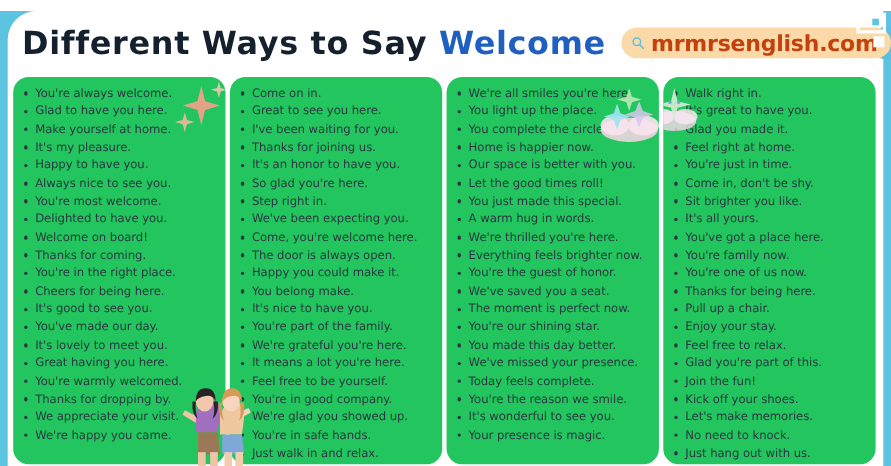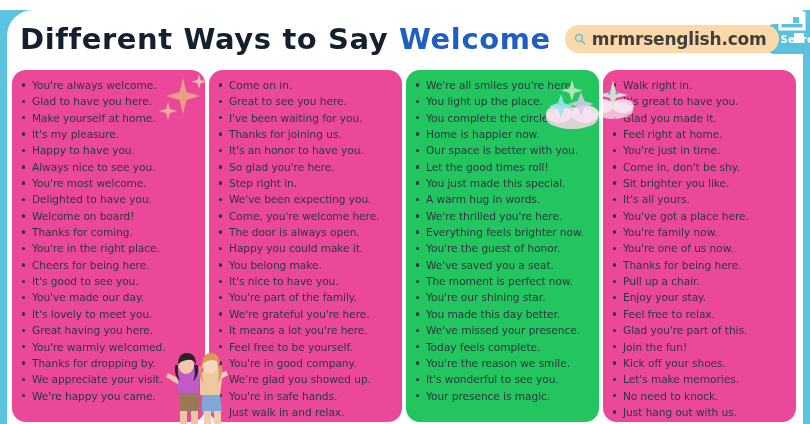--- a/index.html
+++ b/index.html
@@ -82,23 +82,23 @@
     padding: 0 12px 0 9px;
     margin-right: -14px;
     position: relative;
     z-index: 3;
   }
   #searchbar .mag {
     width: 12px; height: 12px;
     display: block;
   }
   #search-url {
-    font-size: 17px;
+    font-size: 20px;
     font-weight: 700;
-    color: #404040;
+    color: #c2410c;
     letter-spacing: -0.2px;
     white-space: nowrap;
     font-family: "DejaVu Sans", "Liberation Sans", sans-serif;
   }
   #search-btn {
     background: #5bc0dd;
     color: #ffffff;
     font-size: 10px;
     font-weight: 700;
     border: none;
@@ -119,21 +119,21 @@
     width: 784px;
     height: 352px;
     display: flex;
     gap: 4px;
     z-index: 2;
   }
 
   .col {
     position: relative;
     flex: 1 1 0;
-    background: #ec4899;
+    background: #22c55e;
     border-radius: 14px;
     padding: 7px 4px 4px 8px;
     overflow: hidden;
   }
   .col:nth-child(3) { background: #22c55e; }
 
   .col ul {
     list-style: none;
     margin: 0;
     padding: 0;

